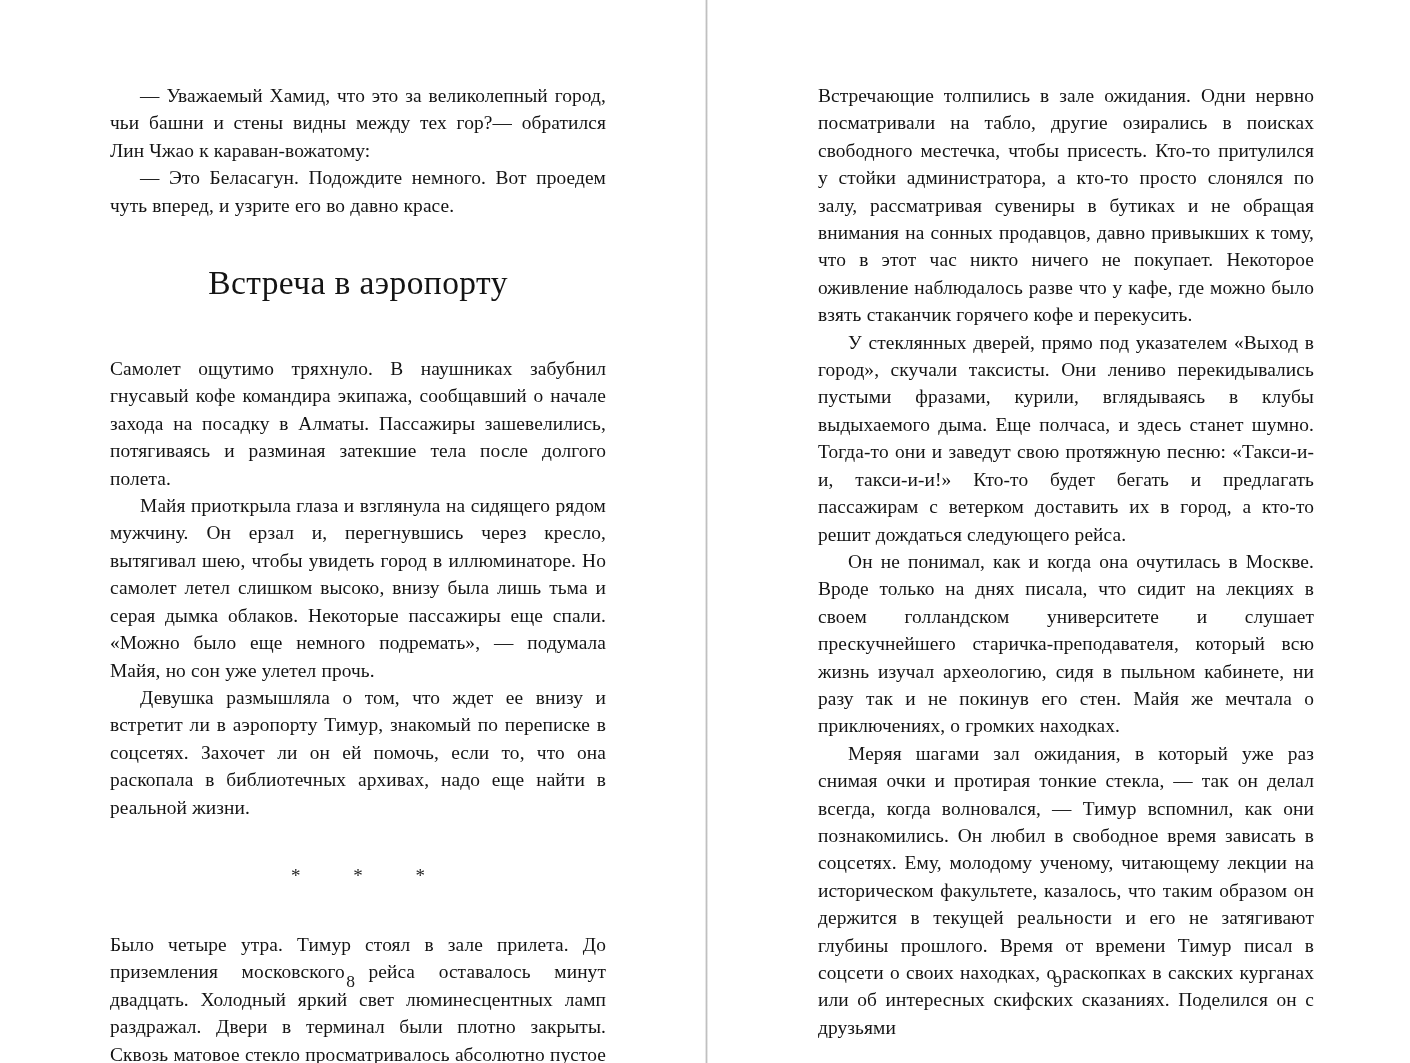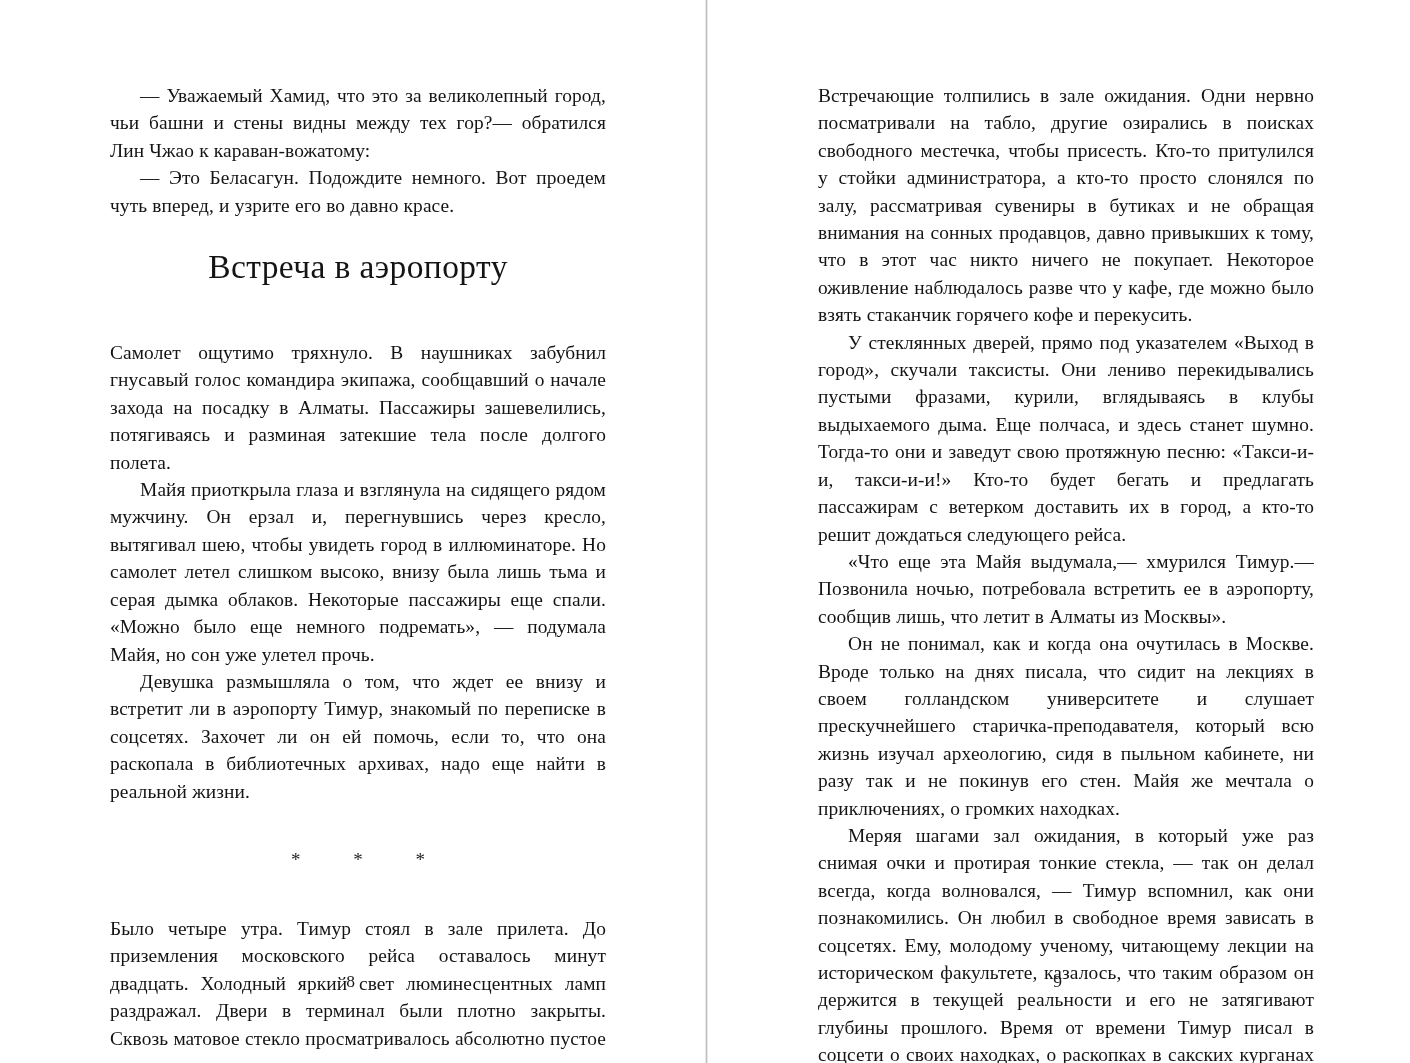--- a/index.html
+++ b/index.html
@@ -69,21 +69,21 @@
     font-weight: normal;
     font-size: 33.5px;
     line-height: 40px;
     letter-spacing: 0.4px;
     text-align: center;
     text-indent: 0;
     white-space: nowrap;
   }
 
   .chapter-title-block {
-    margin-top: 28px;
+    margin-top: 44px;
     margin-bottom: 52px;
   }
 
   .scene-break {
     text-align: center;
     font-size: 19px;
     line-height: 22px;
     margin-top: 44px;
     margin-bottom: 44px;
     letter-spacing: 24px;
@@ -112,21 +112,21 @@
     <div class="text-column">
 
       <p class="para">— Уважаемый Хамид, что это за великолепный город, чьи башни и стены видны между тех гор?— обратился Лин Чжао к караван-вожатому:</p>
 
       <p class="para">— Это Беласагун. Подождите немного. Вот проедем чуть вперед, и узрите его во давно красе.</p>
 
       <div class="chapter-title-block">
         <h1 class="chapter-title">Встреча в аэропорту</h1>
       </div>
 
-      <p class="para no-indent">Самолет ощутимо тряхнуло. В наушниках забубнил гнусавый голос командира экипажа, сообщавший о начале захода на посадку в Алматы. Пассажиры зашевелились, потягиваясь и разминая затекшие тела после долгого полета.</p>
+      <p class="para no-indent">Самолет ощутимо тряхнуло. В наушниках забубнил гнусавый кофе командира экипажа, сообщавший о начале захода на посадку в Алматы. Пассажиры зашевелились, потягиваясь и разминая затекшие тела после долгого полета.</p>
 
       <p class="para">Майя приоткрыла глаза и взглянула на сидящего рядом мужчину. Он ерзал и, перегнувшись через кресло, вытягивал шею, чтобы увидеть город в иллюминаторе. Но самолет летел слишком высоко, внизу была лишь тьма и серая дымка облаков. Некоторые пассажиры еще спали. «Можно было еще немного подремать», — подумала Майя, но сон уже улетел прочь.</p>
 
       <p class="para">Девушка размышляла о том, что ждет ее внизу и встретит ли в аэропорту Тимур, знакомый по переписке в соцсетях. Захочет ли он ей помочь, если то, что она раскопала в библиотечных архивах, надо еще найти в реальной жизни.</p>
 
       <div class="scene-break">* * *</div>
 
       <p class="para no-indent">Было четыре утра. Тимур стоял в зале прилета. До приземления московского рейса оставалось минут двадцать. Холодный яркий свет люминесцентных ламп раздражал. Двери в терминал были плотно закрыты. Сквозь матовое стекло просматривалось абсолютно пустое пространство.</p>
 
     </div>
@@ -135,21 +135,20 @@
 
   <div class="gutter-line"></div>
 
   <div class="page page-right">
     <div class="text-column">
 
       <p class="para no-indent">Встречающие толпились в зале ожидания. Одни нервно посматривали на табло, другие озирались в поисках свободного местечка, чтобы присесть. Кто-то притулился у стойки администратора, а кто-то просто слонялся по залу, рассматривая сувениры в бутиках и не обращая внимания на сонных продавцов, давно привыкших к тому, что в этот час никто ничего не покупает. Некоторое оживление наблюдалось разве что у кафе, где можно было взять стаканчик горячего кофе и перекусить.</p>
 
       <p class="para">У стеклянных дверей, прямо под указателем «Выход в город», скучали таксисты. Они лениво перекидывались пустыми фразами, курили, вглядываясь в клубы выдыхаемого дыма. Еще полчаса, и здесь станет шумно. Тогда-то они и заведут свою протяжную песню: «Такси-и-и, такси-и-и!» Кто-то будет бегать и предлагать пассажирам с ветерком доставить их в город, а кто-то решит дождаться следующего рейса.</p>
 
-      <p class="para">«Что еще эта Майя выдумала,— хмурился Тимур.— Позвонила ночью, потребовала встретить ее в аэропорту, сообщив лишь, что летит в Алматы из Москвы».</p>
 
       <p class="para">Он не понимал, как и когда она очутилась в Москве. Вроде только на днях писала, что сидит на лекциях в своем голландском университете и слушает прескучнейшего старичка-преподавателя, который всю жизнь изучал археологию, сидя в пыльном кабинете, ни разу так и не покинув его стен. Майя же мечтала о приключениях, о громких находках.</p>
 
       <p class="para last-line-full">Меряя шагами зал ожидания, в который уже раз снимая очки и протирая тонкие стекла, — так он делал всегда, когда волновался, — Тимур вспомнил, как они познакомились. Он любил в свободное время зависать в соцсетях. Ему, молодому ученому, читающему лекции на историческом факультете, казалось, что таким образом он держится в текущей реальности и его не затягивают глубины прошлого. Время от времени Тимур писал в соцсети о своих находках, о раскопках в сакских курганах или об интересных скифских сказаниях. Поделился он с друзьями</p>
 
     </div>
     <div class="page-number">9</div>
   </div>
 
 </div>

